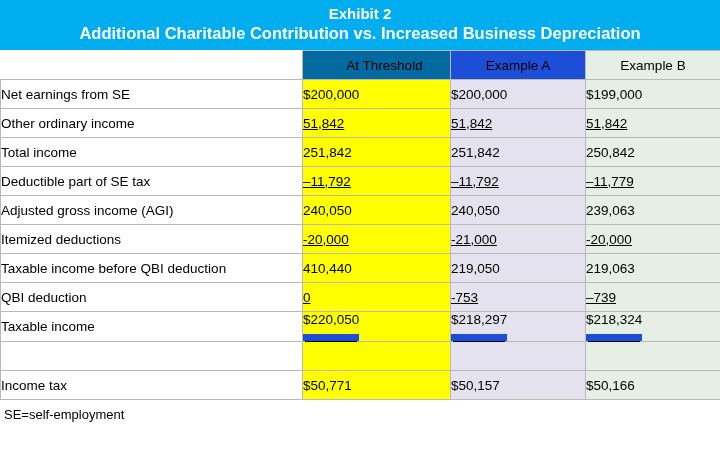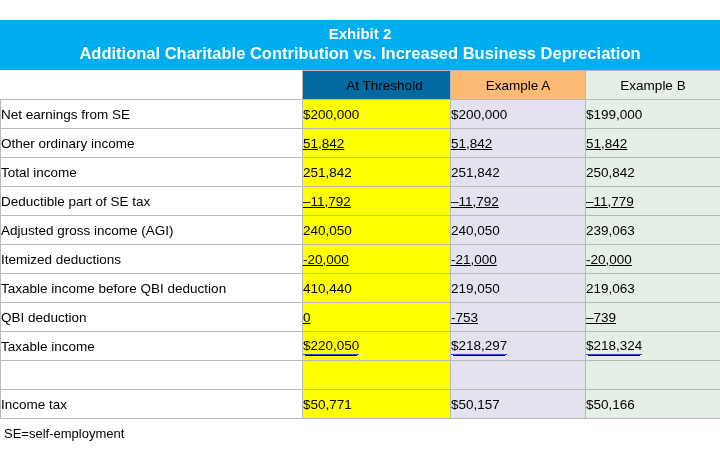--- a/index.html
+++ b/index.html
@@ -19,21 +19,20 @@
     height: 459px;
     position: relative;
     background: #ffffff;
   }
   .header {
     background: #00aeef;
     color: #ffffff;
     text-align: center;
     font-weight: bold;
     padding: 4px 0 6px 0;
-    margin-top: 20px;
   }
   .header .line1 {
     font-size: 15px;
     line-height: 19px;
   }
   .header .line2 {
     font-size: 16.5px;
     line-height: 21px;
   }
   table.main {
@@ -54,40 +53,40 @@
   col.c-a { width: 135px; }
   col.c-b { width: 135px; }
 
   .colhead {
     font-weight: bold;
     text-align: center;
     font-size: 13.5px;
   }
   .colhead.blank { background: #ffffff; border-left-color: #ffffff; border-top-color:#ffffff;}
   .colhead.thresh { background: #0369a1; padding-left: 16px; }
-  .colhead.a { background: #fdba74; }
+  .colhead.a { background: #1d4ed8; }
   .colhead.b { background: #e5efe5; }
 
   td.label {
     text-align: left;
     padding-left: 7px;
     background: #ffffff;
   }
   td.val {
     text-align: left;
     padding-right: 10px;
   }
   td.val.thresh { background: #ffff00; }
   td.val.a { background: #e4e2ee; }
   td.val.b { background: #e5efe5; }
 
   .u-single { text-decoration: underline; }
   .u-double {
-    border-bottom: 1px solid #1d4ed8;
-    padding-bottom: 1px;
+    border-bottom: 7px solid #1d4ed8;
+    padding-bottom: 7px;
     display: inline-block;
     box-shadow: 0 3px 0 -2px #000;
   }
   .spacer td { height: 26px; }
   td.label.spacer-label { background: #ffffff; }
 
   .footnote {
     font-size: 13px;
     padding: 7px 8px 0 4px;
     color: #000;

